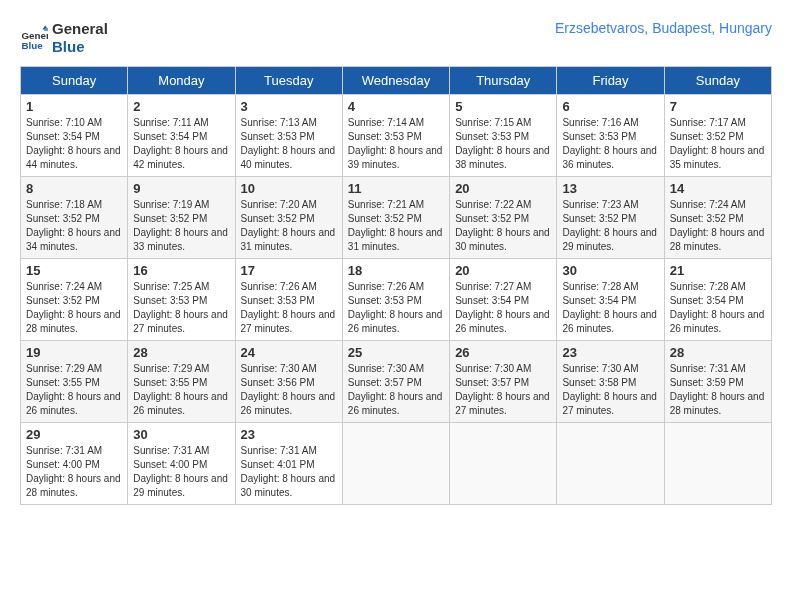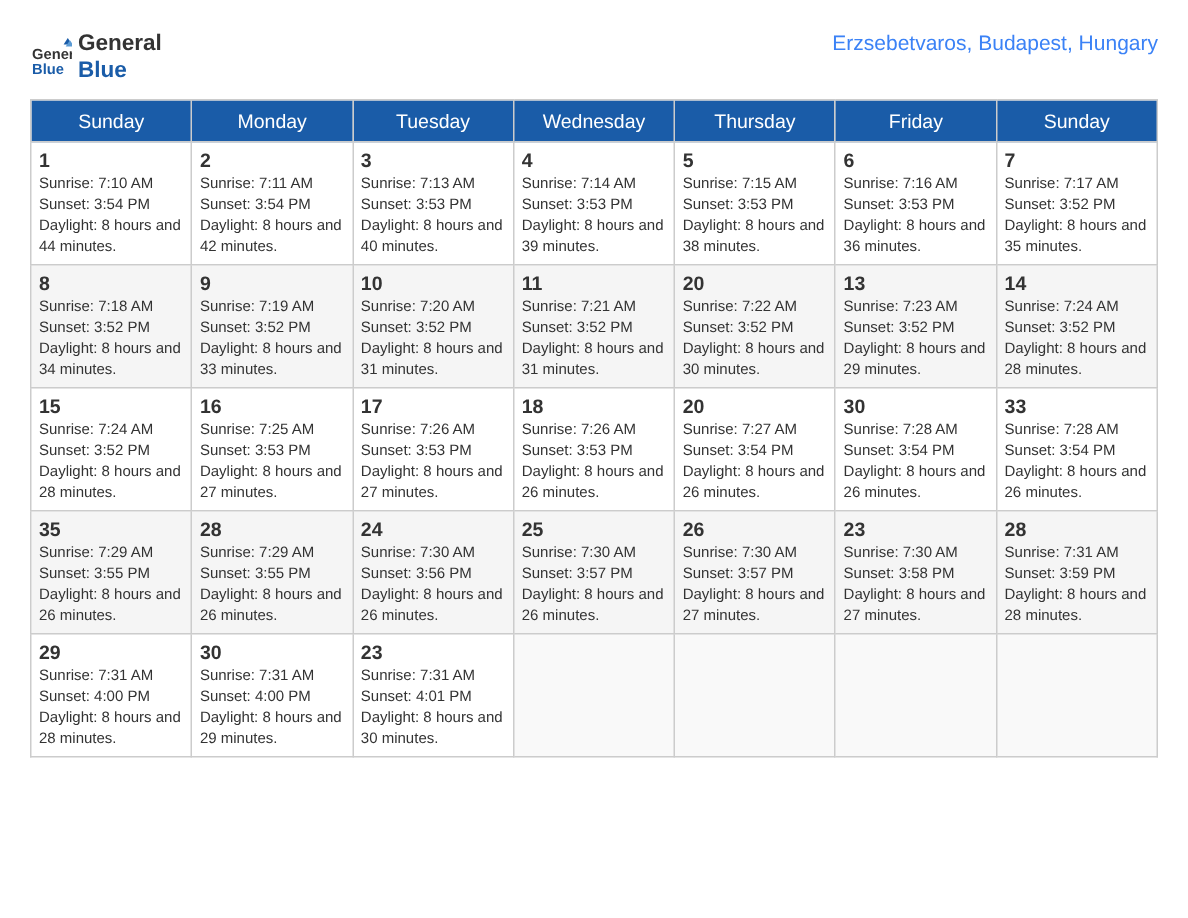--- a/index.html
+++ b/index.html
@@ -191,27 +191,27 @@
         </td>
         <td>
           <span class="day-num">20</span>
           <div class="day-info">Sunrise: 7:27 AM<br>Sunset: 3:54 PM<br>Daylight: 8 hours and 26 minutes.</div>
         </td>
         <td>
           <span class="day-num">30</span>
           <div class="day-info">Sunrise: 7:28 AM<br>Sunset: 3:54 PM<br>Daylight: 8 hours and 26 minutes.</div>
         </td>
         <td>
-          <span class="day-num">33</span>
+          <span class="day-num">21</span>
           <div class="day-info">Sunrise: 7:28 AM<br>Sunset: 3:54 PM<br>Daylight: 8 hours and 26 minutes.</div>
         </td>
       </tr>
       <tr>
         <td>
-          <span class="day-num">35</span>
+          <span class="day-num">19</span>
           <div class="day-info">Sunrise: 7:29 AM<br>Sunset: 3:55 PM<br>Daylight: 8 hours and 26 minutes.</div>
         </td>
         <td>
           <span class="day-num">28</span>
           <div class="day-info">Sunrise: 7:29 AM<br>Sunset: 3:55 PM<br>Daylight: 8 hours and 26 minutes.</div>
         </td>
         <td>
           <span class="day-num">24</span>
           <div class="day-info">Sunrise: 7:30 AM<br>Sunset: 3:56 PM<br>Daylight: 8 hours and 26 minutes.</div>
         </td>

